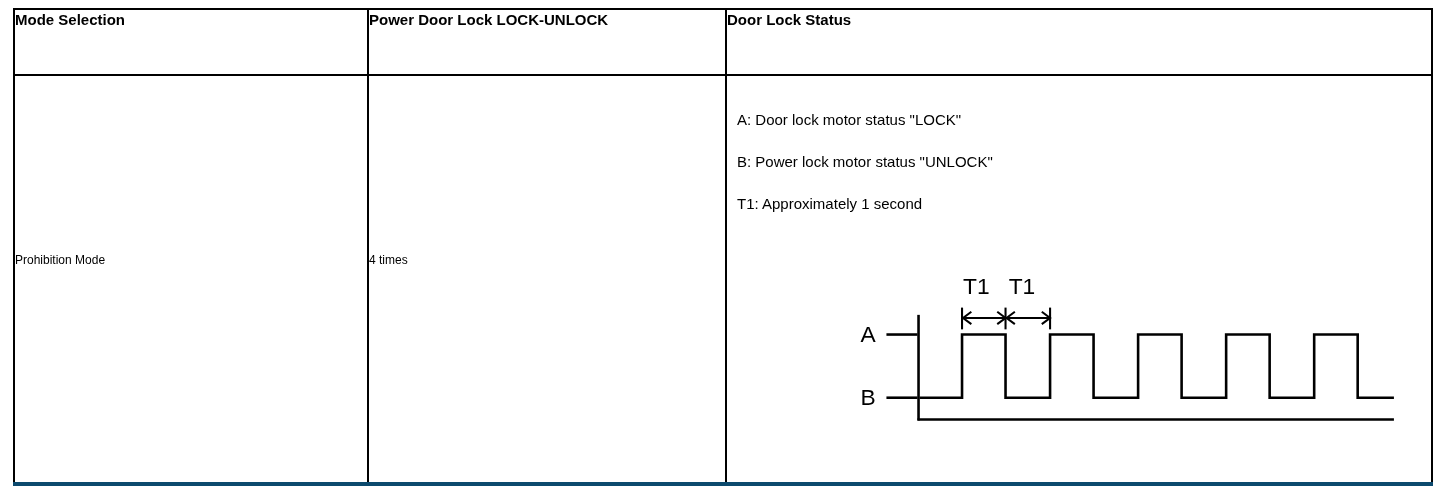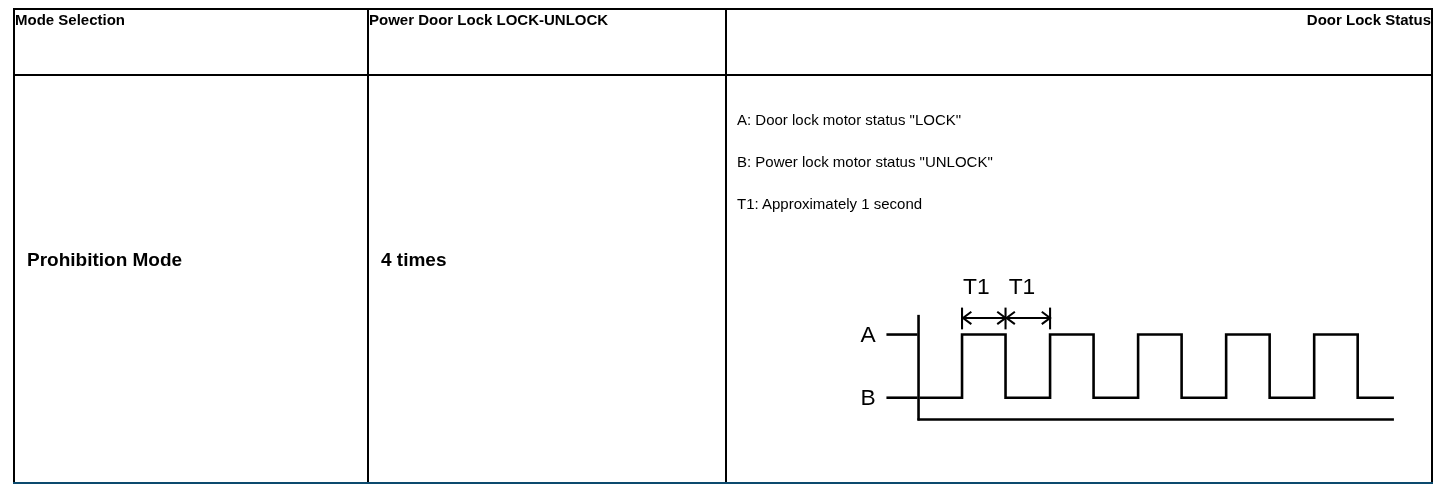--- a/index.html
+++ b/index.html
@@ -44,43 +44,42 @@
     border-top: 2px solid #000;
     border-bottom: 2px solid #000;
     height: 64px;
     padding: 8px 10px 6px 10px;
     font-size: 15px;
     font-weight: bold;
     line-height: 19px;
     text-align: left;
     vertical-align: top;
   }
-  thead th.center { text-align: right; }
+  thead th.center { text-align: left; }
 
   tbody tr.spacer-row td {
     border-top: 2px solid #000;
     border-bottom: none;
     height: 2px;
     padding: 0;
     line-height: 0;
     font-size: 0;
   }
   tbody td.body-cell {
-    border-bottom: 2px solid #0c4a6e;
+    border-bottom: 4px solid #0c4a6e;
     height: 404px;
     position: relative;
     font-size: 15px;
     line-height: 20px;
   }
   .cell-mid {
     position: absolute;
-    left: 12px;
+    left: 0;
     top: 172px;
-    font-size: 19px;
-    font-weight: bold;
+    font-size: 12px;
   }
   .legend {
     position: absolute;
     left: 10px;
     top: 10px;
     font-size: 15px;
     line-height: 21px;
     white-space: pre-line;
   }
   .legend div { white-space: nowrap; }

